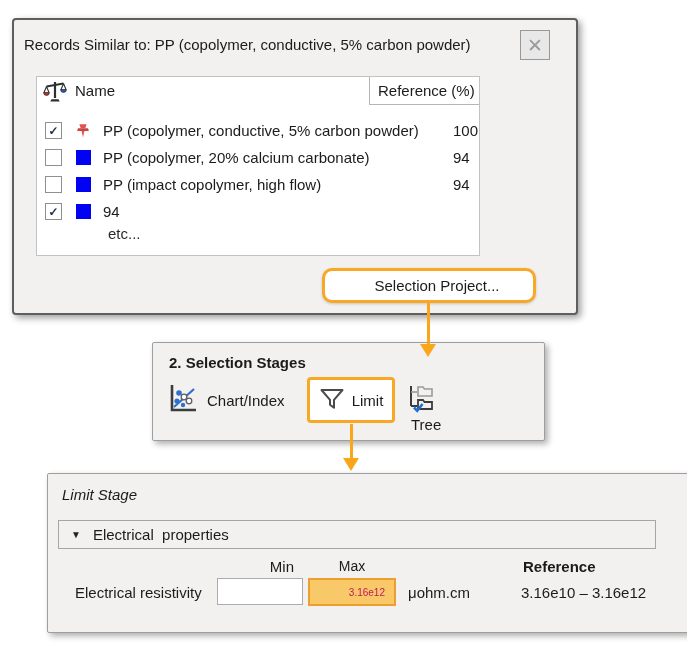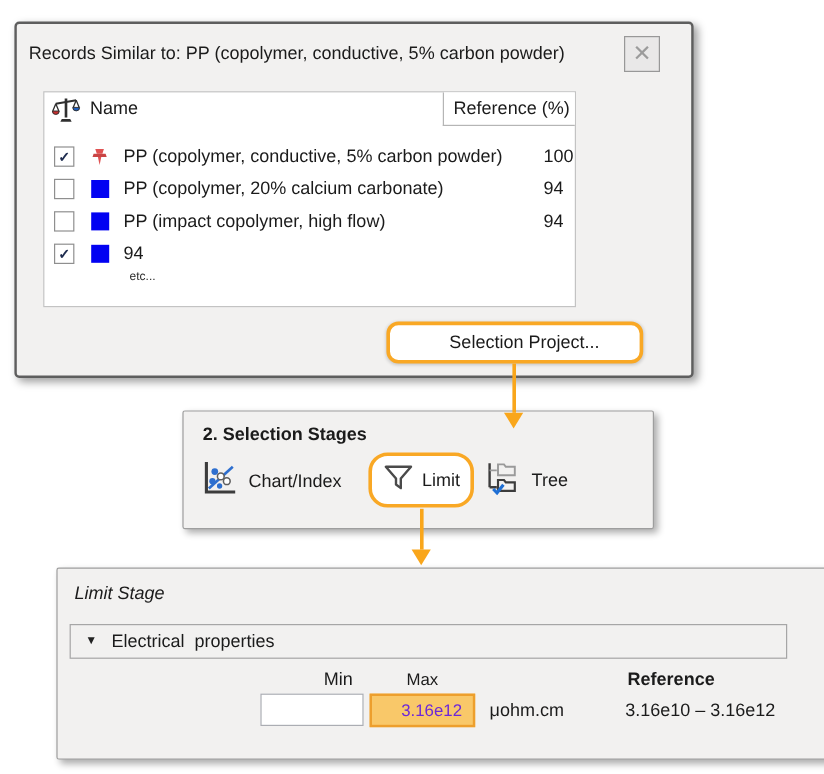--- a/index.html
+++ b/index.html
@@ -40,21 +40,21 @@
   .cb {
     width:15px; height:15px; background:#fff; border:1px solid #8f8f8f;
     margin-right:13px; display:flex; align-items:center; justify-content:center;
     font-size:12px; font-weight:bold; color:#1d2b4e; flex:none; box-sizing:content-box;
   }
   .ricon { width:16px; height:16px; margin-right:12px; flex:none;
     display:flex; align-items:center; justify-content:center; }
   .blue-square { width:15px; height:15px; background:#0202f2; }
   .rname { width:350px; flex:none; white-space:nowrap; }
   .rnear { flex:none; }
-  .etc { position:absolute; left:71px; top:148px; font-size:10px; color:#2a2a2a; }
+  .etc { position:absolute; left:71px; top:148px; font-size:15px; color:#2a2a2a; }
   .sp-btn {
     position:absolute; left:308px; top:248px; width:214px; height:35px;
     background:#fff; border:3px solid #f9a825; border-radius:10px;
     font-family:"Liberation Sans", sans-serif; font-size:15px; color:#1b1b1b;
     box-shadow:0 1px 3px rgba(0,0,0,.18); box-sizing:border-box;padding-left:22px;
   }
   
   .arrow { position:absolute; z-index:6; }
   .arrow .shaft { position:absolute; background:#f9a61b; width:3px; left:0; top:0; }
   .arrow .head {
@@ -73,25 +73,25 @@
     position:absolute; left:152px; top:342px; width:393px; height:99px;
     background:#f2f1f0; border:1.5px solid #9e9e9e; border-radius:2px;
     box-shadow:3px 3px 6px rgba(0,0,0,.32); box-sizing:border-box;
   }
   .p2-title { position:absolute; left:16px; top:11px; font-size:15px; font-weight:bold; }
   .stage { position:absolute; display:flex; align-items:center; font-size:15px; }
   .stage .slabel { margin-left:8px; white-space:nowrap; }
   .stage-chart { left:14px; top:40px; }
   .stage-pill {
     left:154px; top:34px; height:46px; width:88px;
-    background:#fff; border:3px solid #f9a825; border-radius:16px;
+    background:#fff; border:3px solid #f9a825; border-radius:4px;
     box-sizing:border-box; justify-content:center;
   }
   .stage-pill .slabel { margin-left:7px; }
-  .stage-tree { left:250px; top:40px; }
+  .stage-tree { left:250px; top:40px;flex-direction:column; }
   
   .panel3 {
     position:absolute; left:47px; top:473px; width:652px; height:160px;
     background:#f2f1f0; border:1.5px solid #9e9e9e; border-radius:2px;
     box-shadow:3px 3px 6px rgba(0,0,0,.32); box-sizing:border-box;
   }
   .p3-title { position:absolute; left:14px; top:12px; font-size:15px; font-style:italic; }
   .accordion {
     position:absolute; left:10px; top:46px; width:598px; height:29px;
     border:1px solid #a6a6a6; display:flex; align-items:center;
@@ -104,21 +104,21 @@
   .lbl-ref { position:absolute; left:475px; top:84px; font-size:15px; font-weight:bold; }
   .prop-label { position:absolute; left:27px; top:110px; font-size:15px; }
   .min-input {
     position:absolute; left:169px; top:104px; width:86px; height:27px;
     border:1px solid #abadb3; background:#fff; box-sizing:border-box;
     font-family:"Liberation Sans", sans-serif; font-size:14px; padding:0 8px;
   }
   .max-input {
     position:absolute; left:260px; top:104px; width:88px; height:28px;
     border:2px solid #ed9f2d; background:#f9c869; box-sizing:border-box;
-    font-family:"Liberation Sans", sans-serif; font-size:14px; color:#6d28d9;
+    font-family:"Liberation Sans", sans-serif; font-size:10px; color:#be185d;
     text-align:right; padding:0 9px 0 4px;
   }
   .unit { position:absolute; left:360px; top:110px; font-size:15px; }
   .ref-val { position:absolute; left:473px; top:110px; font-size:15px; }
 </style>
 </head>
 <body>
 
 <div class="canvas">
 
@@ -251,19 +251,20 @@
 
     <div class="accordion">
       <span class="tri">▼</span>
       <span class="sec-label">Electrical  properties</span>
     </div>
 
     <span class="lbl-min">Min</span>
     <span class="lbl-max">Max</span>
     <span class="lbl-ref">Reference</span>
 
+    <span class="prop-label">Electrical resistivity</span>
     <input class="min-input" type="text" value="" style="">
     <input class="max-input" type="text" value="3.16e12" style="">
     <span class="unit">μohm.cm</span>
     <span class="ref-val">3.16e10 – 3.16e12</span>
   </section>
 
 </div>
 
 </body></html>

